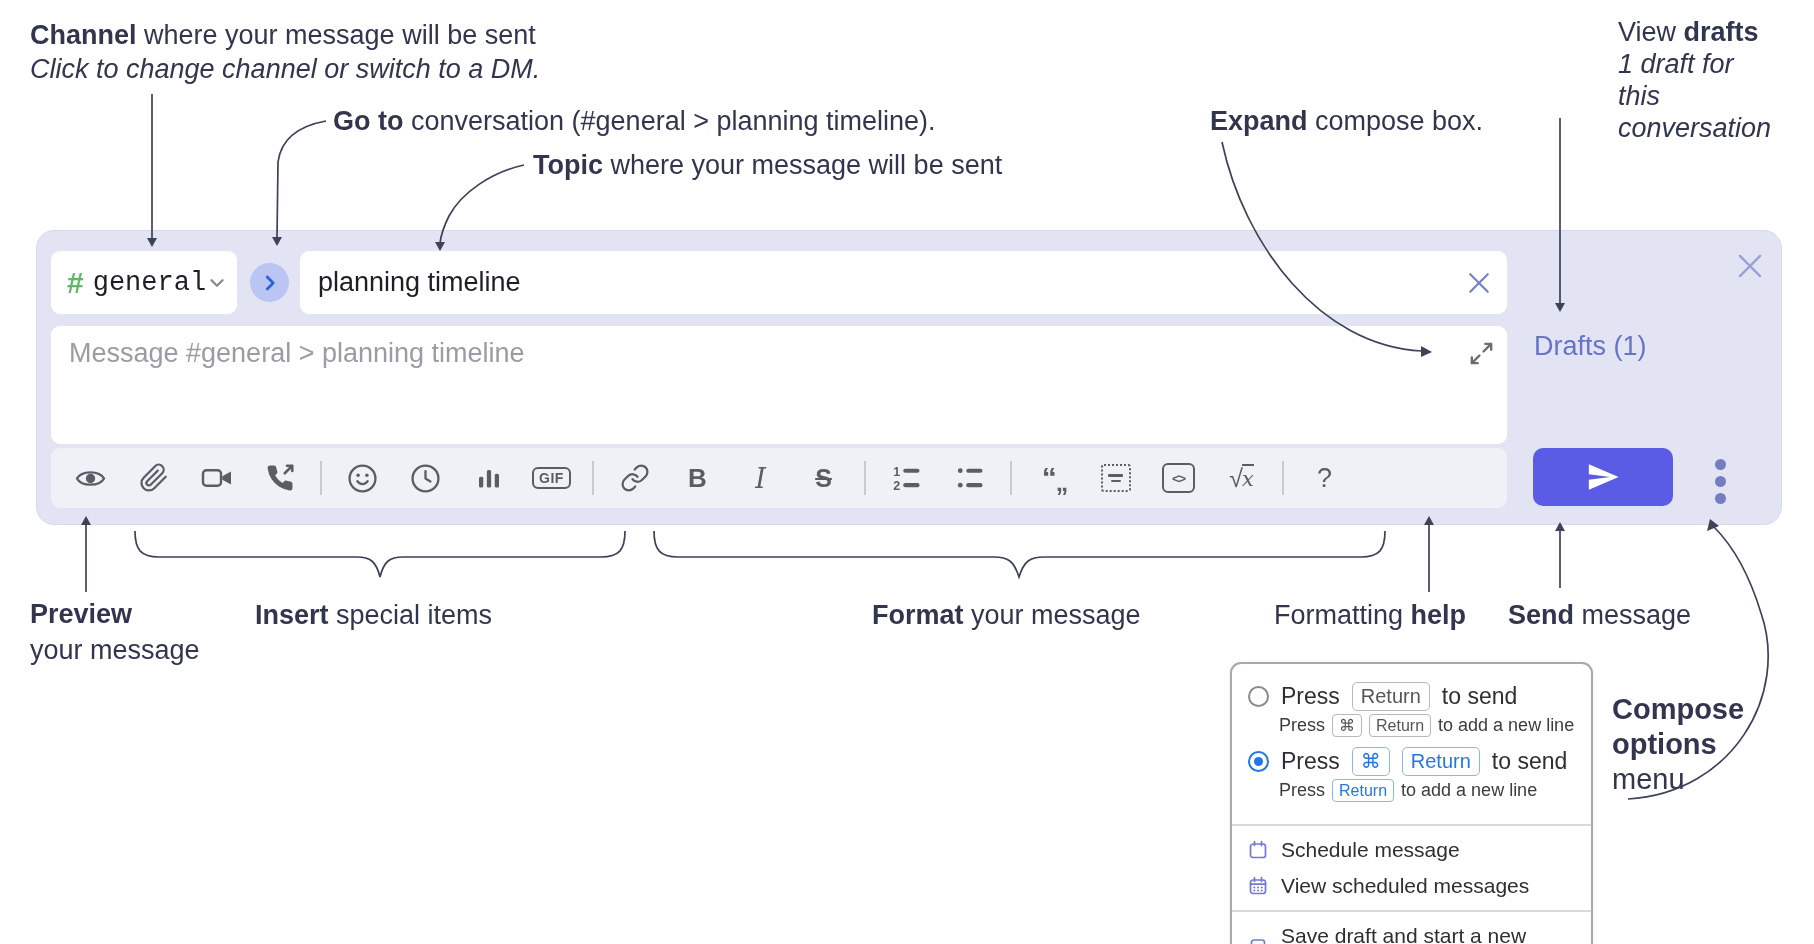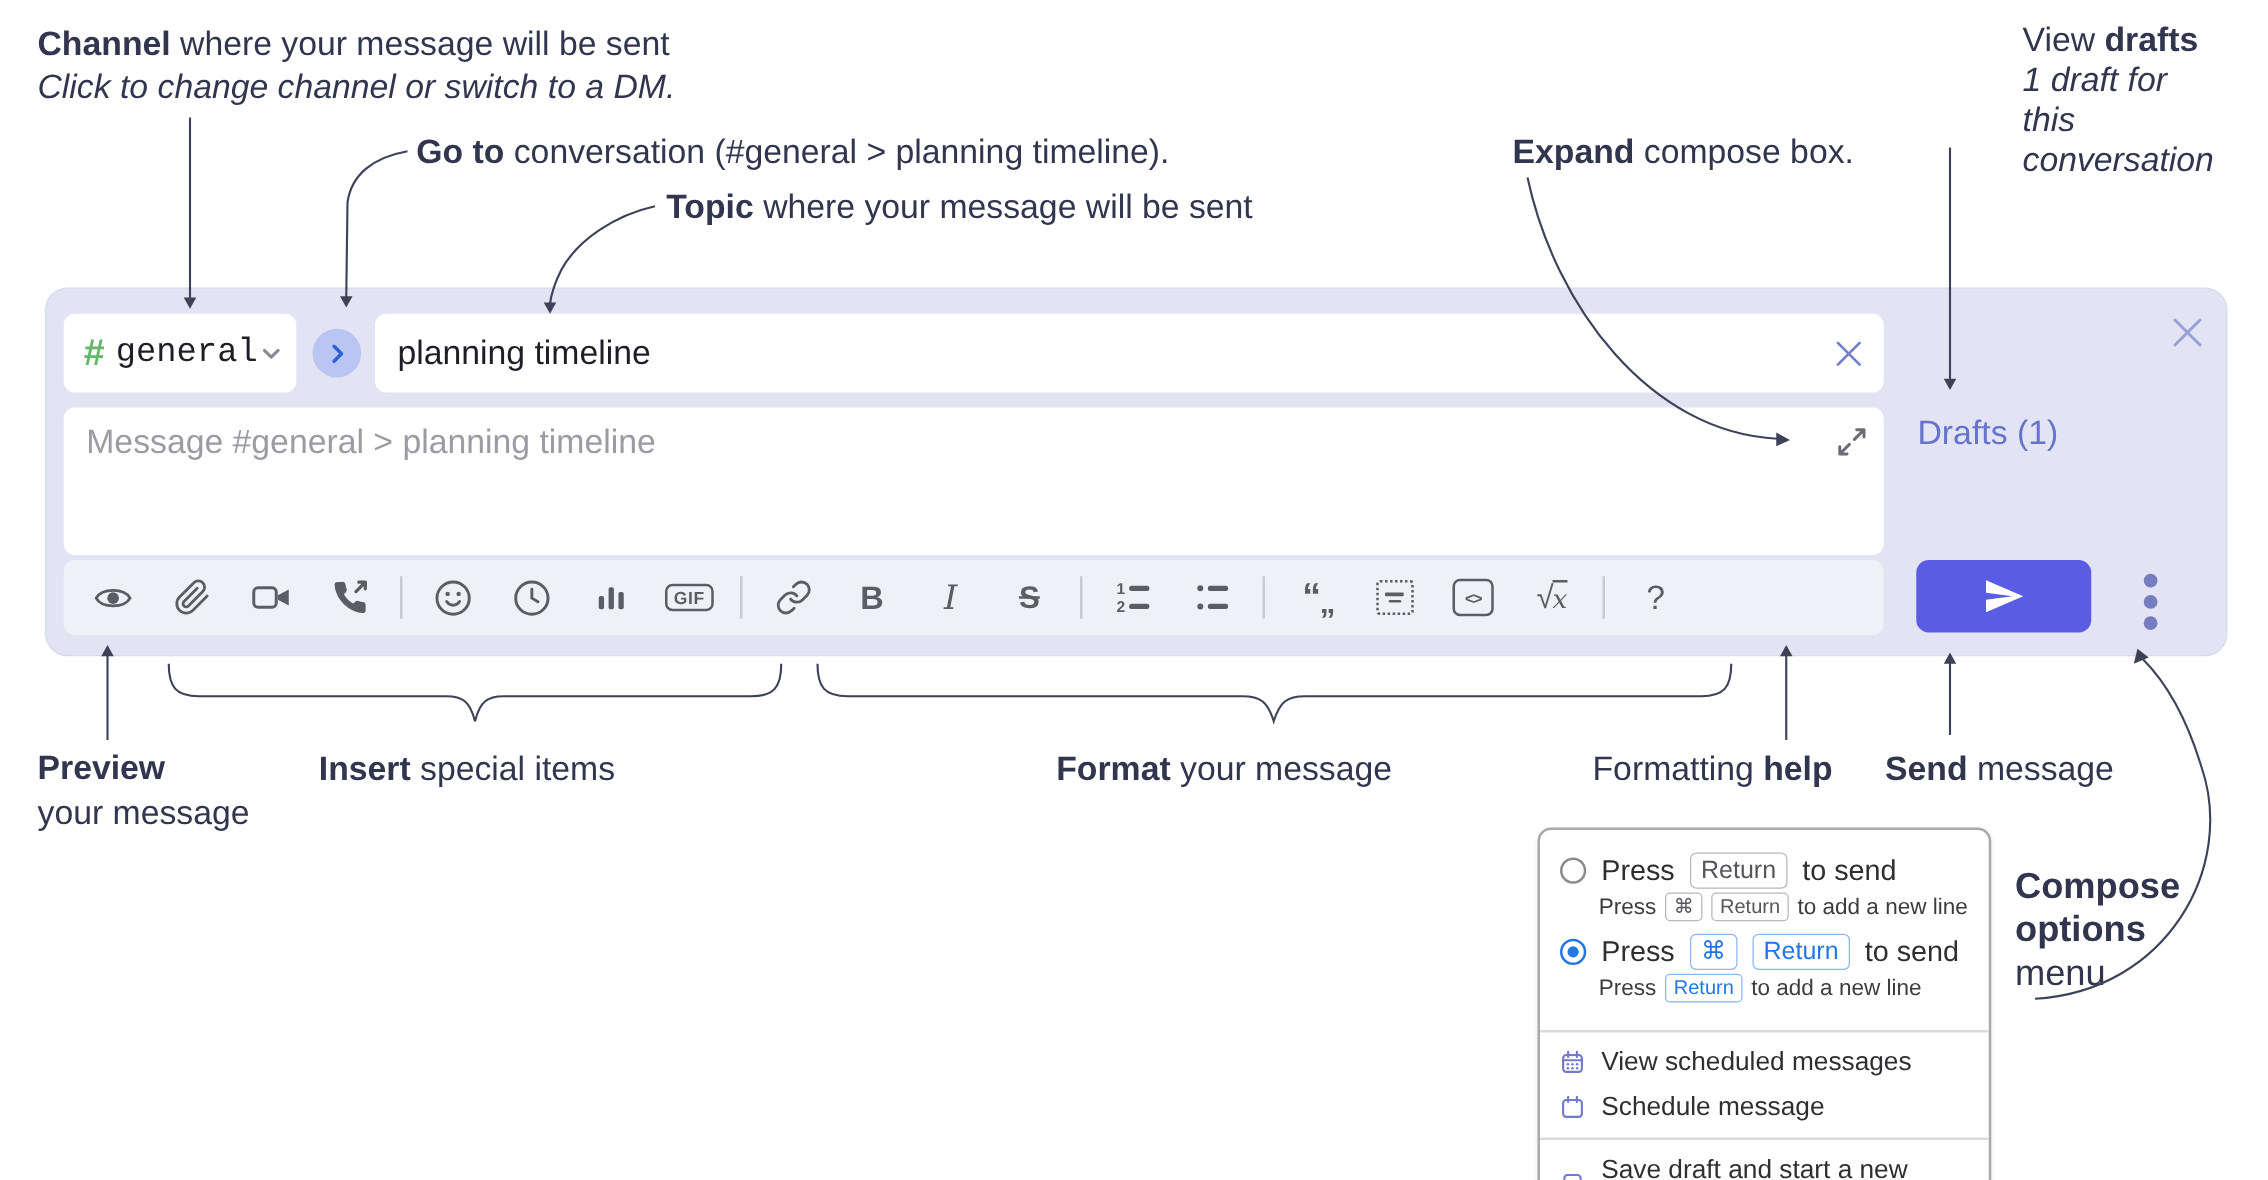--- a/index.html
+++ b/index.html
@@ -122,21 +122,21 @@
 
   <div class="abs ann" style="left:30px;top:596px;line-height:36px;">
     <div><b>Preview</b></div>
     <div>your message</div>
   </div>
 
   <div class="abs ann" style="left:255px;top:598px;">
     <b>Insert</b><span> special items</span>
   </div>
 
-  <div class="abs ann" style="left:845px;top:598px;">
+  <div class="abs ann" style="left:872px;top:598px;">
     <b>Format</b><span> your message</span>
   </div>
 
   <div class="abs ann" style="left:1274px;top:598px;">
     <span>Formatting </span><b>help</b>
   </div>
 
   <div class="abs ann" style="left:1508px;top:598px;">
     <b>Send</b><span> message</span>
   </div>
@@ -333,40 +333,40 @@
         <kbd class="blue">Return</kbd>
         <span>to send</span>
       </div>
       <div class="opt-sub">
         <span>Press</span>
         <kbd class="sm blue">Return</kbd>
         <span>to add a new line</span>
       </div>
     </div>
     <div class="pop-sep"></div>
+    <div class="menu-item">
+      <svg width="20" height="20" viewBox="0 0 20 20">
+          <rect x="2.5" y="4" width="15" height="13.5" rx="2.5"></rect>
+          <path d="M6.5 1.5v4M13.5 1.5v4"></path>
+        </svg>
+      <span>Schedule message</span>
+    </div>
     <div class="menu-item">
       <svg width="20" height="20" viewBox="0 0 20 20">
           <rect x="2.5" y="4" width="15" height="13.5" rx="2.5"></rect>
           <path d="M6.5 1.5v4M13.5 1.5v4M2.5 8.2h15"></path>
           <circle class="mfill" cx="6.3" cy="11.4" r="1"></circle>
           <circle class="mfill" cx="10" cy="11.4" r="1"></circle>
           <circle class="mfill" cx="13.7" cy="11.4" r="1"></circle>
           <circle class="mfill" cx="6.3" cy="14.6" r="1"></circle>
           <circle class="mfill" cx="10" cy="14.6" r="1"></circle>
           <circle class="mfill" cx="13.7" cy="14.6" r="1"></circle>
         </svg>
       <span>View scheduled messages</span>
     </div>
-    <div class="menu-item">
-      <svg width="20" height="20" viewBox="0 0 20 20">
-          <rect x="2.5" y="4" width="15" height="13.5" rx="2.5"></rect>
-          <path d="M6.5 1.5v4M13.5 1.5v4"></path>
-        </svg>
-      <span>Schedule message</span>
-    </div>
     <div class="pop-sep"></div>
     <div class="menu-item">
       <svg width="20" height="20" viewBox="0 0 20 20">
           <rect x="3.5" y="2" width="13" height="16" rx="2.5"></rect>
           <path d="M7 10.3l2.3 2.3 3.8-4.4"></path>
         </svg>
       <span>Save draft and start a new message</span>
     </div>
   </div>
 

